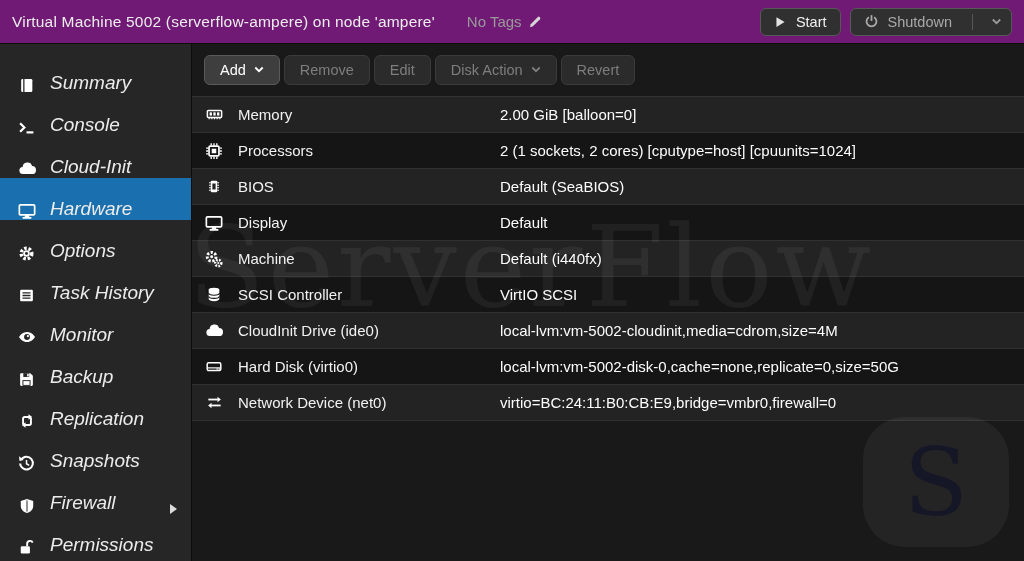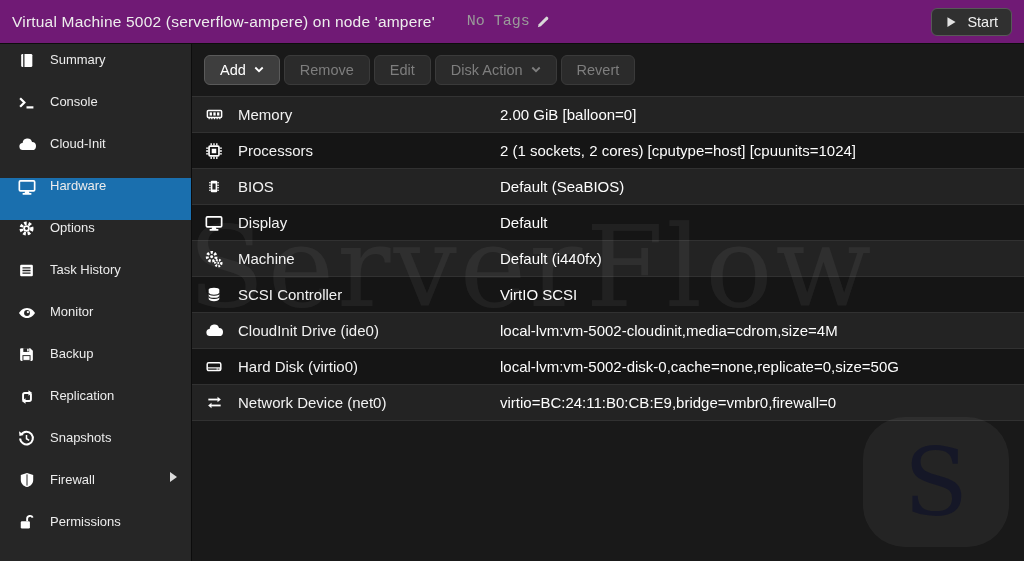--- a/index.html
+++ b/index.html
@@ -2,35 +2,35 @@
 <html><head>
 <meta charset="utf-8">
 <style>
   * { margin:0; padding:0; box-sizing:border-box; }
   html,body { width:1024px; height:561px; overflow:hidden; background:#191919;
     font-family:"Liberation Sans", sans-serif; }
   .header { height:44px; background:#701a75; display:flex; align-items:center;
     padding:0 12px; border-bottom:1px solid #0d0d0d; }
   .title { color:#ededed; font-size:15.5px; letter-spacing:.2px; }
   .tags { display:flex; align-items:center; gap:6px; margin-left:32px; cursor:pointer; }
-  .tags span { color:#9a9a9a; font-size:15px;font-family:Liberation Mono, monospace; }
+  .tags span { color:#9a9a9a; font-size:15px; }
   .header-actions { margin-left:auto; display:flex; gap:9px; }
   .hbtn { display:flex; align-items:center; gap:9px; background:#303030;
     border:1px solid #585858; border-radius:6px; padding:5px 13px; font-size:14.5px;
     cursor:pointer; }
   .hbtn.start { color:#f1f1f1; }
   .hbtn.shutdown { color:#a9a9a9; padding-right:0; }
   .split-sep { width:1px; align-self:stretch; background:#585858; margin-left:11px; }
   .split-caret { padding:0 9px; display:flex; align-items:center; color:#9a9a9a; }
 
   .main { display:flex; height:517px; }
   .sidebar { width:192px; background:#262626; padding-top:8px; flex:none;
     border-right:1px solid #0c0c0c; }
-  .side-item { height:42px; display:flex; align-items:flex-start; gap:14px;
-    padding:0 14px 0 17px; color:#ececec; font-size:13px; cursor:pointer; }
+  .side-item { height:42px; display:flex; align-items:flex-end; gap:14px;
+    padding:0 14px 0 17px; color:#ececec; font-size:19px; cursor:pointer;font-style:italic; }
   .side-item.selected { background:#1a6fae; }
   .sicon { width:19px; display:flex; justify-content:center; flex:none; }
   .submenu-arrow { margin-left:auto; width:0; height:0; border-left:7px solid #dcdcdc;
     border-top:5px solid transparent; border-bottom:5px solid transparent; }
 
   .content { flex:1; position:relative; background:#191919; overflow:hidden; }
   .toolbar { display:flex; gap:4px; padding:11px 0 11px 12px; }
   .tbtn { display:flex; align-items:center; gap:8px; border-radius:6px;
     padding:6px 15px; font-size:14.5px; }
   .tbtn.enabled { background:#3e3e3e; border:1px solid #5a5a5a; color:#ffffff; cursor:pointer; }
@@ -66,20 +66,33 @@
         <path fill="#d8d8d8" d="M2 14l.9-3.2 7.6-7.6a1.3 1.3 0 0 1 1.8 0l.5.5a1.3 1.3 0 0 1 0 1.8l-7.6 7.6z"></path>
       </svg>
   </div>
   <div class="header-actions">
     <div class="hbtn start">
       <svg width="13" height="14" viewBox="0 0 16 16">
           <path d="M3 2l10 6-10 6z" fill="#e3e3e3"></path>
         </svg>
       <span>Start</span>
     </div>
+    <div class="hbtn shutdown">
+      <svg width="15" height="15" viewBox="0 0 16 16">
+          <path d="M8 1.2v6.3" stroke="#a9a9a9" stroke-width="1.9" fill="none"></path>
+          <path d="M5.2 3.4a5.3 5.3 0 1 0 5.6 0" fill="none" stroke="#a9a9a9" stroke-width="1.9"></path>
+        </svg>
+      <span>Shutdown</span>
+      <span class="split-sep"></span>
+      <span class="split-caret">
+        <svg width="11" height="8" viewBox="0 0 10 8">
+            <path d="M1.3 1.5L5 5.2l3.7-3.7" stroke="currentColor" stroke-width="1.8" fill="none"></path>
+          </svg>
+      </span>
+    </div>
   </div>
 </div>
 
 <div class="main">
   <nav class="sidebar">
     <div class="side-item">
       <span class="sicon">
           <svg width="17" height="17" viewBox="0 0 16 16">
             <rect x="3" y="1.8" width="10.5" height="12.4" rx="1.3" fill="#fff"></rect>
             <path d="M5.5 1.8v12.4" stroke="#262626" stroke-width="1.2"></path>

